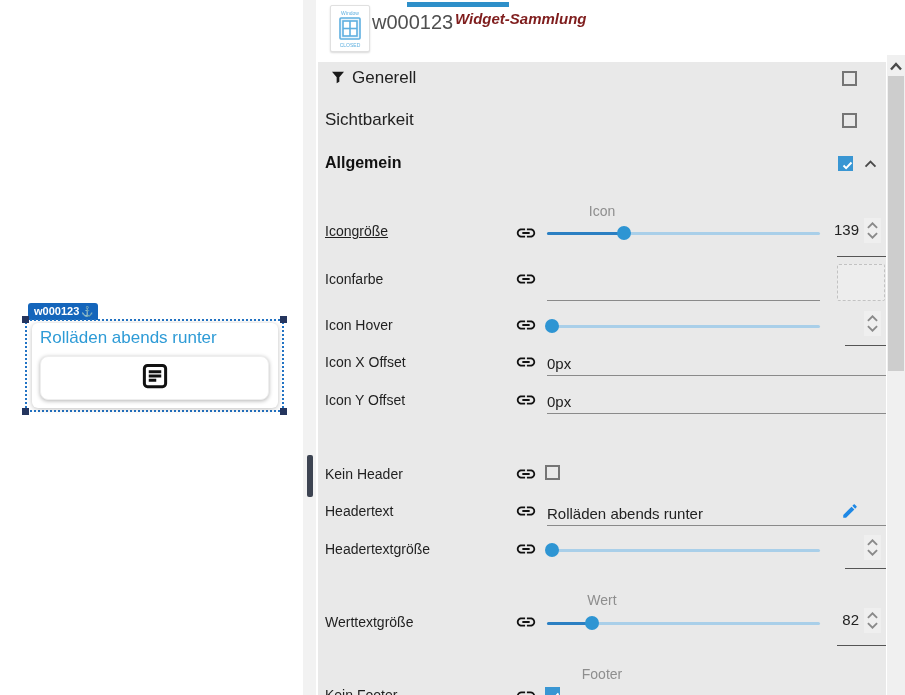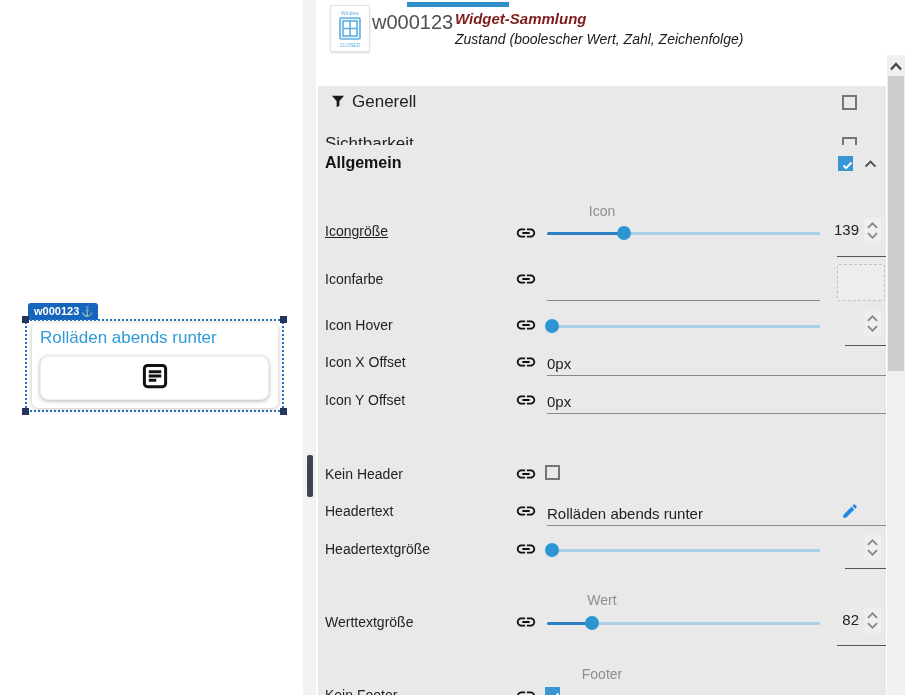--- a/index.html
+++ b/index.html
@@ -34,21 +34,21 @@
   .tab-indicator { position:absolute; left:89px; top:2px; width:102px; height:5px; background:#2e8fc9; }
   .widget-icon-card { position:absolute; left:12px; top:5px; width:40px; height:47px; background:#fff;
                       border:1px solid #e0e0e0; box-shadow:0 1px 2px rgba(0,0,0,.15); border-radius:2px;
                       display:flex; flex-direction:column; align-items:center; justify-content:center; }
   .wic-txt { font-size:5px; color:#5fb0e0; line-height:6px; }
   .hdr-id { position:absolute; left:54px; top:11px; font-size:20px; color:#4f4f4f; }
   .hdr-collection { position:absolute; left:137px; top:10px; font-size:15px; font-weight:bold;
                     font-style:italic; color:#7f1d1d; }
   .hdr-subtitle { position:absolute; left:137px; top:31px; font-size:14px; font-style:italic; color:#1a1a1a; }
 
-  .sec-row { position:absolute; left:0; width:568px; height:44px; background:#e9e9e9;margin-top:24px; }
+  .sec-row { position:absolute; left:0; width:568px; height:44px; background:#e9e9e9; }
   #row-generell { top:62px; } #row-sicht { top:104px; }
   .sec-label { position:absolute; top:6px; font-size:17px; color:#222; }
   .cb { width:15px; height:15px; border:2px solid #757575; background:transparent; position:absolute; }
   .cb.checked { background:#3996d3; border-color:#3996d3; }
   .cb svg { position:absolute; left:0px; top:0px; }
 
   #sec-allgemein { position:absolute; left:0; top:145px; width:568px; height:550px; background:#e9e9e9; }
   .allg-title { position:absolute; left:7px; top:9px; font-size:16px; font-weight:bold; color:#111; }
 
   .divider { position:absolute; left:2px; width:564px; display:flex; align-items:center;flex-direction:column; }
@@ -120,21 +120,20 @@
         <rect x="2" y="2" width="20" height="21" rx="1" fill="#eaf5fc" stroke="#5fb0e0" stroke-width="1.6"></rect>
         <rect x="5" y="5" width="14" height="15" fill="#fff" stroke="#5fb0e0" stroke-width="1.6"></rect>
         <line x1="12" y1="5" x2="12" y2="20" stroke="#5fb0e0" stroke-width="1.6"></line>
         <line x1="5" y1="12.5" x2="19" y2="12.5" stroke="#5fb0e0" stroke-width="1.6"></line>
       </svg>
       <div class="wic-txt">CLOSED</div>
     </div>
 
     <div class="hdr-id">w000123</div>
     <div class="hdr-collection">Widget-Sammlung</div>
-    <div class="hdr-subtitle">Zustand (boolescher Wert, Zahl, Zeichenfolge)</div>
 
     <div class="sec-row" id="row-generell">
       <span style="position:absolute;left:12px;top:7px;">
         <svg width="16" height="16" viewBox="0 0 24 24" fill="#1a1a1a">
             <path d="M3 4h18l-7 8.5V19l-4 2.5v-9L3 4z"></path>
           </svg>
       </span>
       <span class="sec-label" style="left:34px;">Generell</span>
       <span class="cb" style="left:524px;top:9px;"></span>
     </div>

